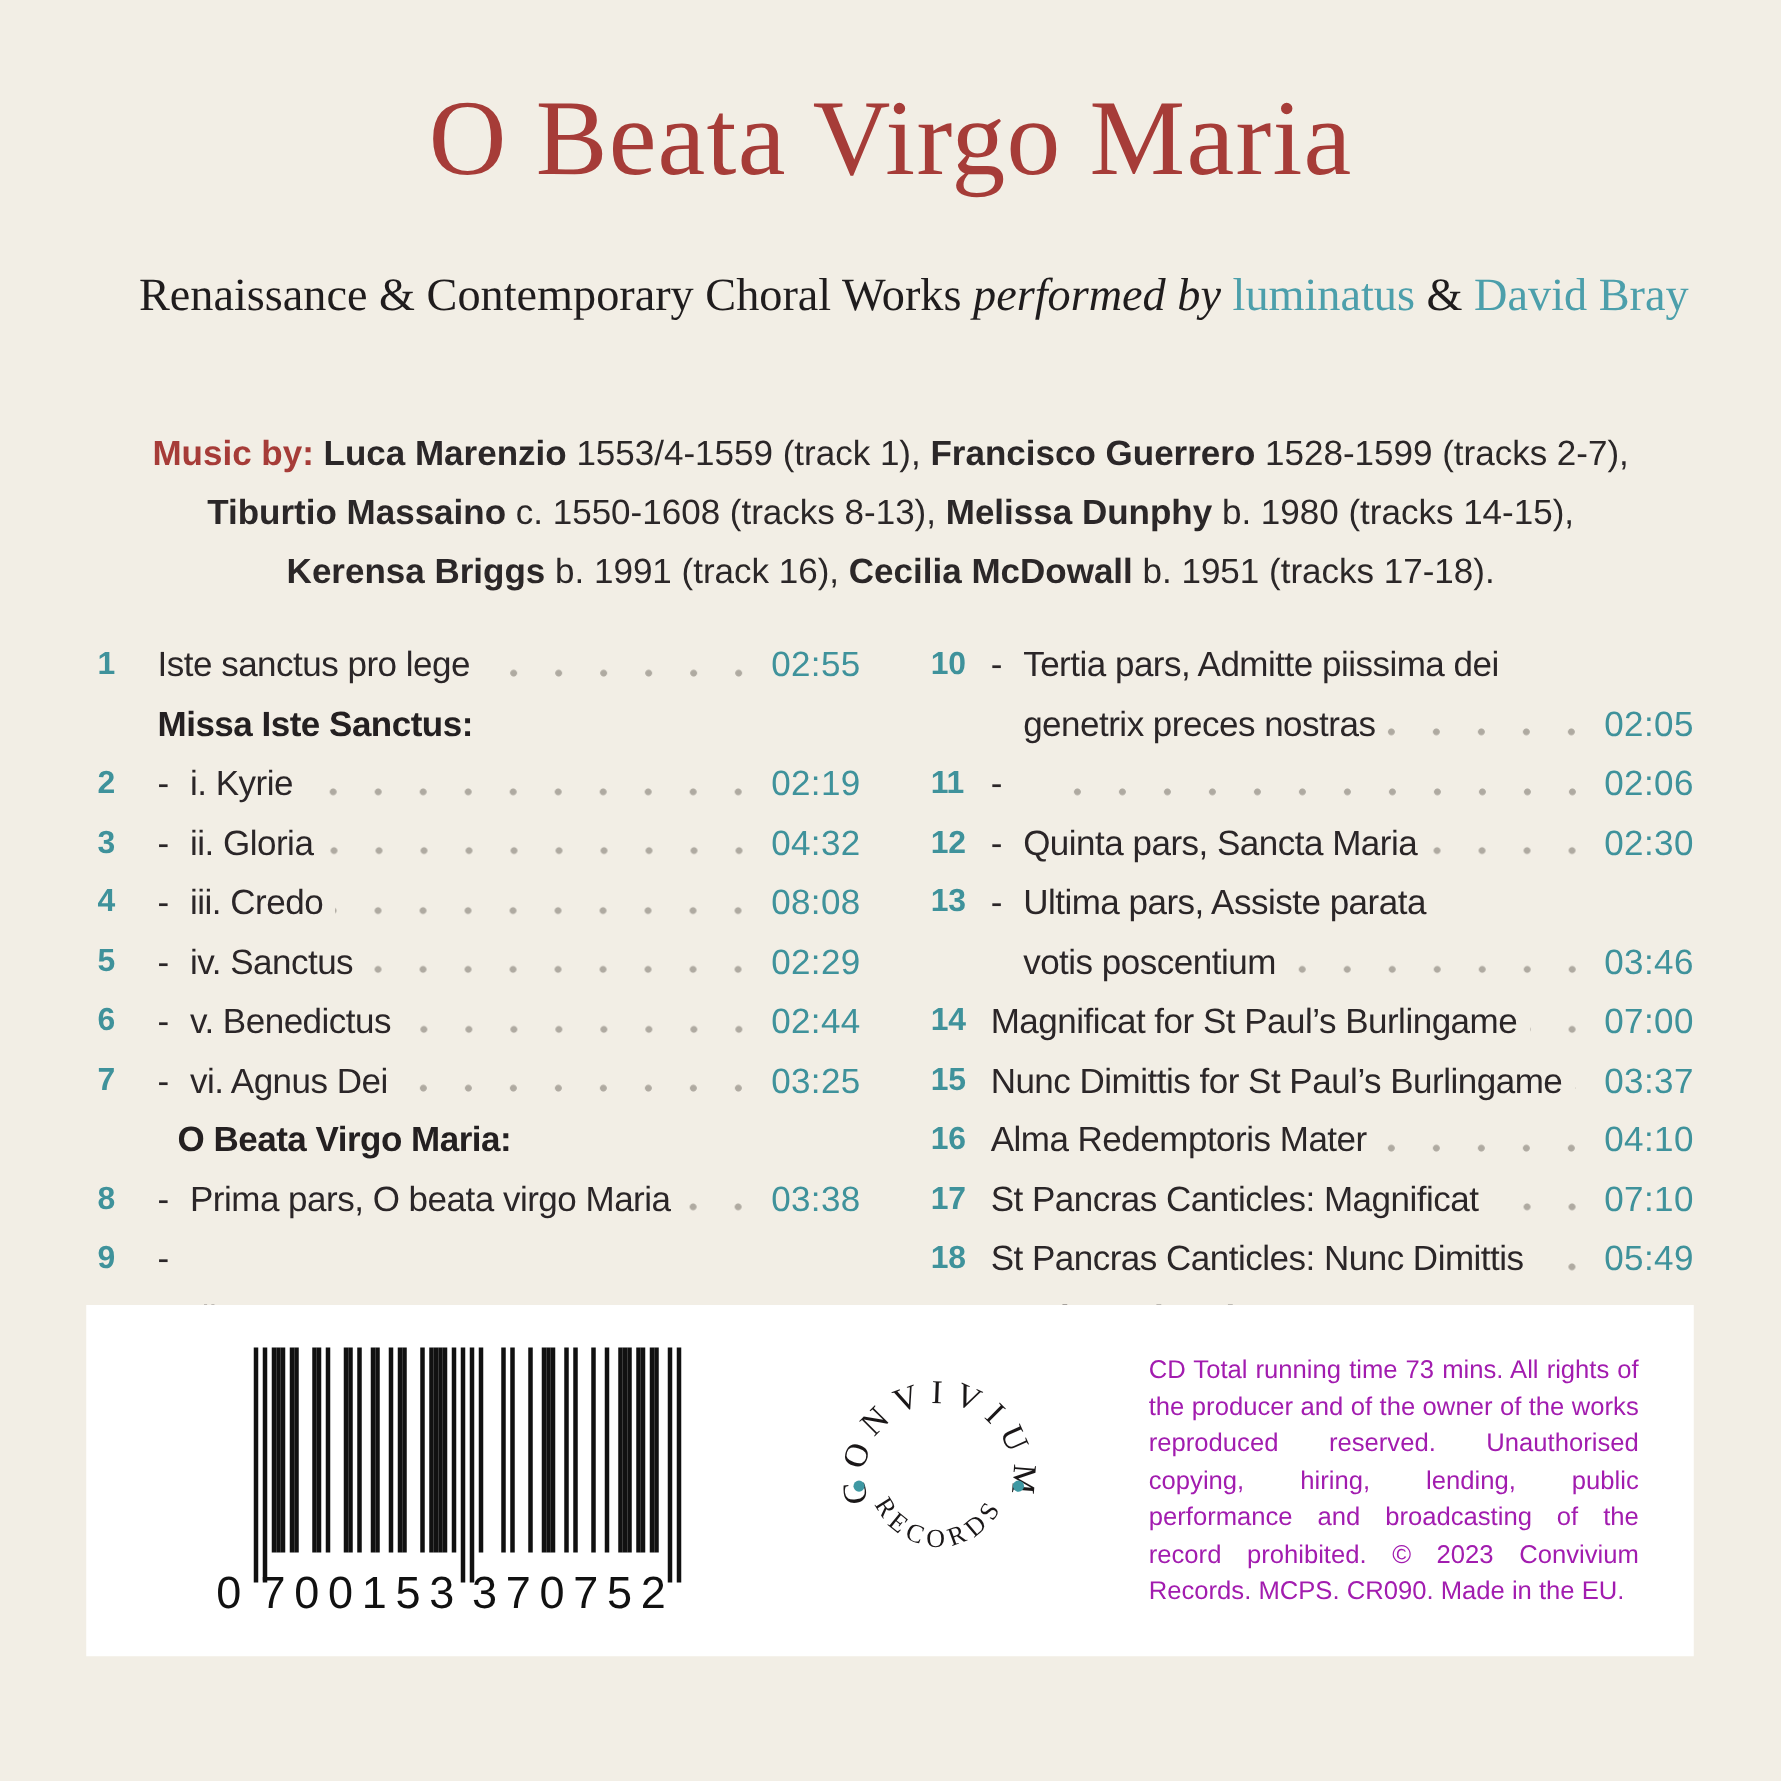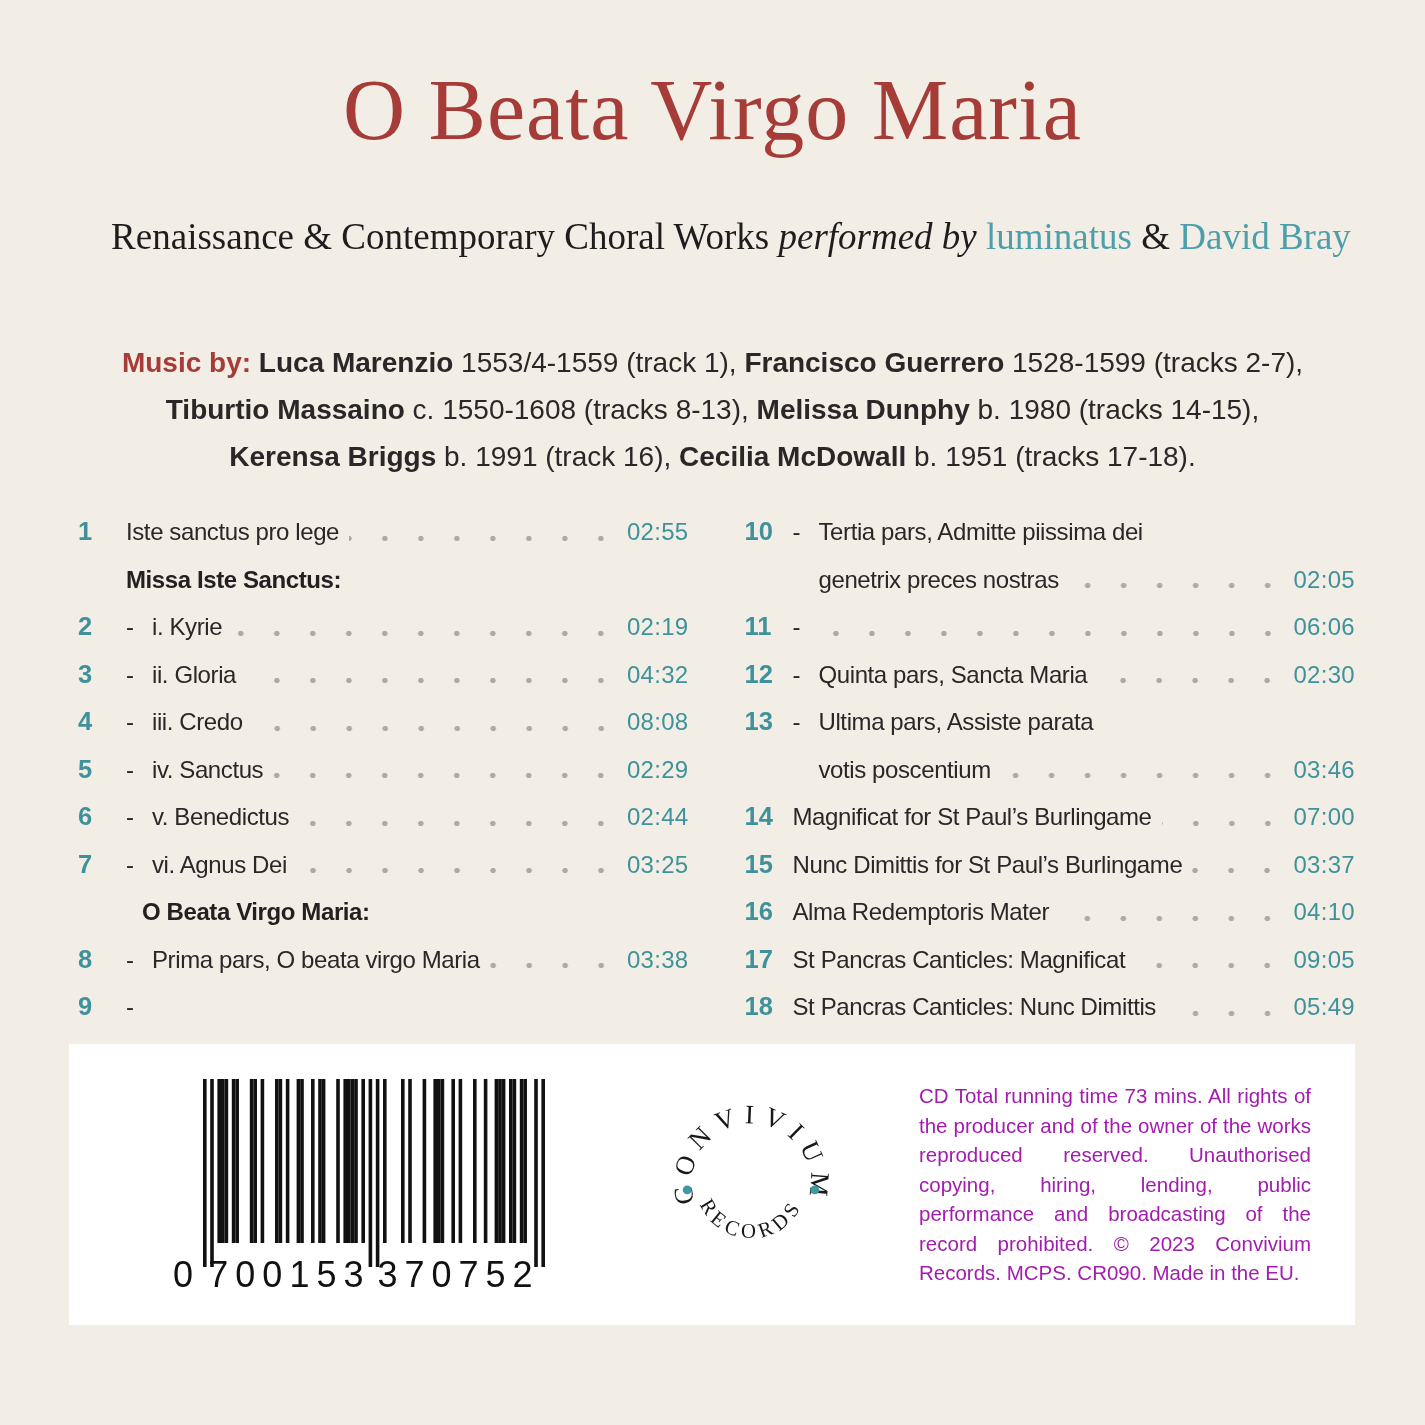--- a/index.html
+++ b/index.html
@@ -30,21 +30,21 @@
   .credits .seg-b{font-weight:bold;}
   
   .tracklist{display:flex;gap:56px;margin:28px 70px 0 78px;}
   .tcol{flex:1 1 0;min-width:0;}
   .trow{display:flex;}
   .num{
     flex:0 0 48px;color:#3F929B;font-weight:bold;
     font-size:25.5px;line-height:47.5px;
   }
   .tbody{flex:1 1 auto;min-width:0;}
-  .tline{display:flex;align-items:center;line-height:47.5px;font-size:24px;}
+  .tline{display:flex;align-items:center;line-height:47.5px;font-size:28px;}
   .dash{flex:0 0 26px;color:#2B2628;}
   .ind2{padding-left:26px;}
   .ttl{white-space:pre;letter-spacing:-0.4px;color:#2B2628;}
   .hb{font-weight:bold;color:#242021;}
   .indent .ttl{padding-left:16px;}
   .leader{
     flex:1 1 auto;min-width:10px;height:9px;align-self:center;
     margin:12px 8px 0 10px;
     background-image:radial-gradient(circle,#AFAAA1 2.4px,transparent 3px);
     background-size:36px 9px;background-repeat:repeat-x;background-position:right center;
@@ -212,21 +212,21 @@
               <span class="time">02:05</span>
             </div>
           </div>
         </div>
         <div class="trow">
           <span class="num">11</span>
           <div class="tbody">
             <div class="tline">
               <span class="dash">-</span>
               <span class="leader"></span>
-              <span class="time">06:06</span>
+              <span class="time">02:06</span>
             </div>
           </div>
         </div>
         <div class="trow">
           <span class="num">12</span>
           <div class="tbody">
             <div class="tline">
               <span class="dash">-</span>
               <span class="ttl">Quinta pars, Sancta Maria</span>
               <span class="leader"></span>
@@ -277,21 +277,21 @@
               <span class="time">04:10</span>
             </div>
           </div>
         </div>
         <div class="trow">
           <span class="num">17</span>
           <div class="tbody">
             <div class="tline">
               <span class="ttl">St Pancras Canticles: Magnificat</span>
               <span class="leader"></span>
-              <span class="time">09:05</span>
+              <span class="time">07:10</span>
             </div>
           </div>
         </div>
         <div class="trow">
           <span class="num">18</span>
           <div class="tbody">
             <div class="tline">
               <span class="ttl">St Pancras Canticles: Nunc Dimittis</span>
               <span class="leader"></span>
               <span class="time">05:49</span>

